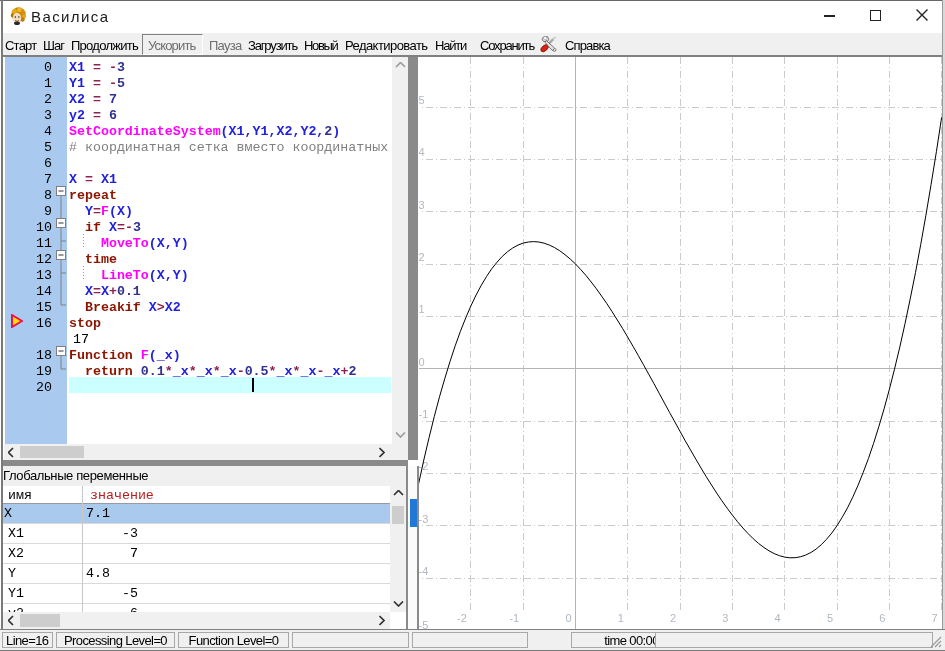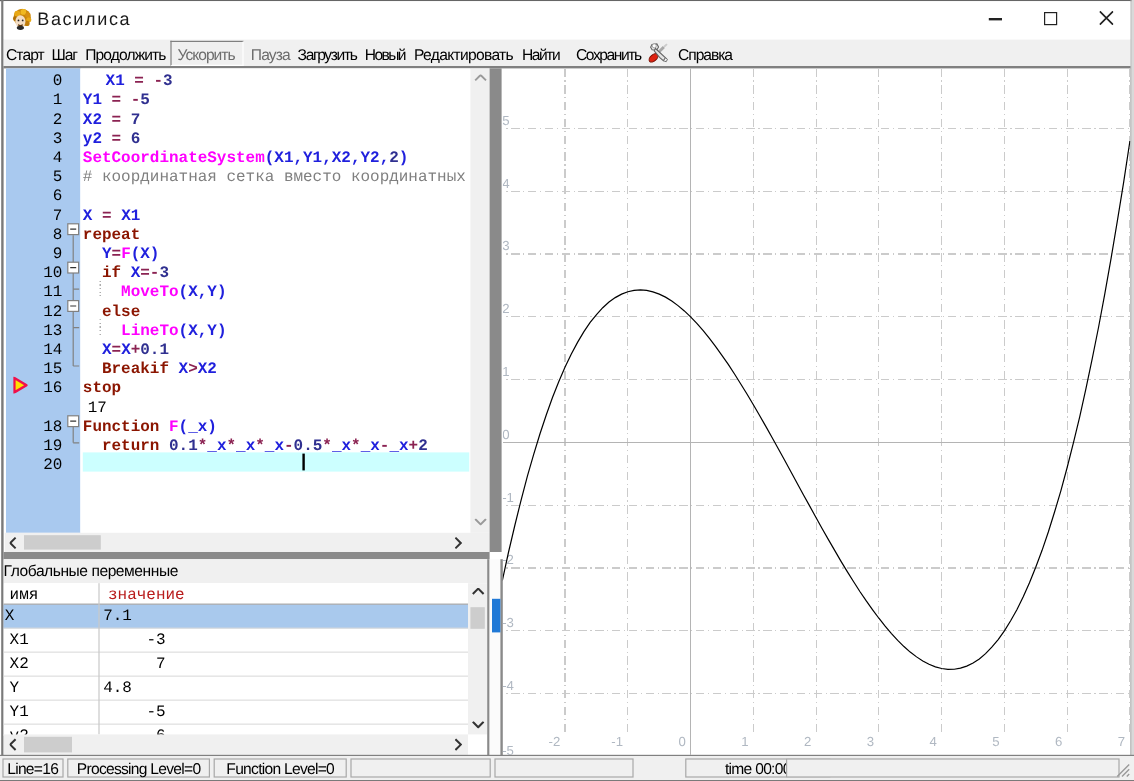--- a/index.html
+++ b/index.html
@@ -121,33 +121,33 @@
     <div class="lnum" style="left:5px;top:283.7px;">14</div>
     <div class="lnum" style="left:5px;top:299.7px;">15</div>
     <div class="lnum" style="left:5px;top:315.7px;">16</div>
     <div class="lnum" style="left:5px;top:331.7px;padding-left:37px;">17</div>
     <div class="lnum" style="left:5px;top:347.7px;">18</div>
     <div class="lnum" style="left:5px;top:363.7px;">19</div>
     <div class="lnum" style="left:5px;top:379.7px;">20</div>
   </div>
 
 <div id="codelines">
-    <div class="abs mono code" style="left:69px;top:59.6px;width:322px;overflow:hidden;height:15.5px;margin-left:19px;"><span class="vr">X1</span> <span class="op">=</span> <span class="op">-</span><span class="nm">3</span></div>
+    <div class="abs mono code" style="left:69px;top:59.6px;width:322px;overflow:hidden;height:15.5px;"><span class="vr">X1</span> <span class="op">=</span> <span class="op">-</span><span class="nm">3</span></div>
     <div class="abs mono code" style="left:69px;top:75.6px;width:322px;overflow:hidden;height:15.5px;"><span class="vr">Y1</span> <span class="op">=</span> <span class="op">-</span><span class="nm">5</span></div>
     <div class="abs mono code" style="left:69px;top:91.6px;width:322px;overflow:hidden;height:15.5px;"><span class="vr">X2</span> <span class="op">=</span> <span class="nm">7</span></div>
     <div class="abs mono code" style="left:69px;top:107.6px;width:322px;overflow:hidden;height:15.5px;"><span class="vr">y2</span> <span class="op">=</span> <span class="nm">6</span></div>
     <div class="abs mono code" style="left:69px;top:123.6px;width:322px;overflow:hidden;height:15.5px;"><span class="fn">SetCoordinateSystem</span><span class="vr">(X1,Y1,X2,Y2,</span><span class="nm">2</span><span class="vr">)</span></div>
     <div class="abs mono code" style="left:69px;top:139.6px;width:322px;overflow:hidden;height:15.5px;"><span class="cm"># координатная сетка вместо координатных координат</span></div>
     <div class="abs mono code" style="left:69px;top:155.6px;width:322px;overflow:hidden;height:15.5px;"></div>
     <div class="abs mono code" style="left:69px;top:171.6px;width:322px;overflow:hidden;height:15.5px;"><span class="vr">X</span> <span class="op">=</span> <span class="vr">X1</span></div>
     <div class="abs mono code" style="left:69px;top:187.6px;width:322px;overflow:hidden;height:15.5px;"><span class="kw">repeat</span></div>
     <div class="abs mono code" style="left:69px;top:203.6px;width:322px;overflow:hidden;height:15.5px;">  <span class="vr">Y</span><span class="op">=</span><span class="fn">F</span><span class="vr">(X)</span></div>
     <div class="abs mono code" style="left:69px;top:219.6px;width:322px;overflow:hidden;height:15.5px;">  <span class="kw">if</span> <span class="vr">X</span><span class="op">=-</span><span class="nm">3</span></div>
     <div class="abs mono code" style="left:69px;top:235.6px;width:322px;overflow:hidden;height:15.5px;">    <span class="fn">MoveTo</span><span class="vr">(X,Y)</span></div>
-    <div class="abs mono code" style="left:69px;top:251.6px;width:322px;overflow:hidden;height:15.5px;">  <span class="kw">else</span></div>
+    <div class="abs mono code" style="left:69px;top:251.6px;width:322px;overflow:hidden;height:15.5px;">  <span class="kw">time</span></div>
     <div class="abs mono code" style="left:69px;top:267.6px;width:322px;overflow:hidden;height:15.5px;">    <span class="fn">LineTo</span><span class="vr">(X,Y)</span></div>
     <div class="abs mono code" style="left:69px;top:283.6px;width:322px;overflow:hidden;height:15.5px;">  <span class="vr">X</span><span class="op">=</span><span class="vr">X</span><span class="op">+</span><span class="nm">0.1</span></div>
     <div class="abs mono code" style="left:69px;top:299.6px;width:322px;overflow:hidden;height:15.5px;">  <span class="kw">Breakif</span> <span class="vr">X</span><span class="op">&gt;</span><span class="vr">X2</span></div>
     <div class="abs mono code" style="left:69px;top:315.6px;width:322px;overflow:hidden;height:15.5px;"><span class="kw">stop</span></div>
     <div class="abs mono code" style="left:69px;top:331.6px;width:322px;overflow:hidden;height:15.5px;"></div>
     <div class="abs mono code" style="left:69px;top:347.6px;width:322px;overflow:hidden;height:15.5px;"><span class="kw">Function</span> <span class="fn">F</span><span class="vr">(_x)</span></div>
     <div class="abs mono code" style="left:69px;top:363.6px;width:322px;overflow:hidden;height:15.5px;">  <span class="kw">return</span> <span class="nm">0.1</span><span class="op">*</span><span class="vr">_x</span><span class="op">*</span><span class="vr">_x</span><span class="op">*</span><span class="vr">_x</span><span class="op">-</span><span class="nm">0.5</span><span class="op">*</span><span class="vr">_x</span><span class="op">*</span><span class="vr">_x</span><span class="op">-</span><span class="vr">_x</span><span class="op">+</span><span class="nm">2</span></div>
     <div class="abs mono code" style="left:69px;top:379.6px;width:322px;overflow:hidden;height:15.5px;"></div>
   </div>
 

